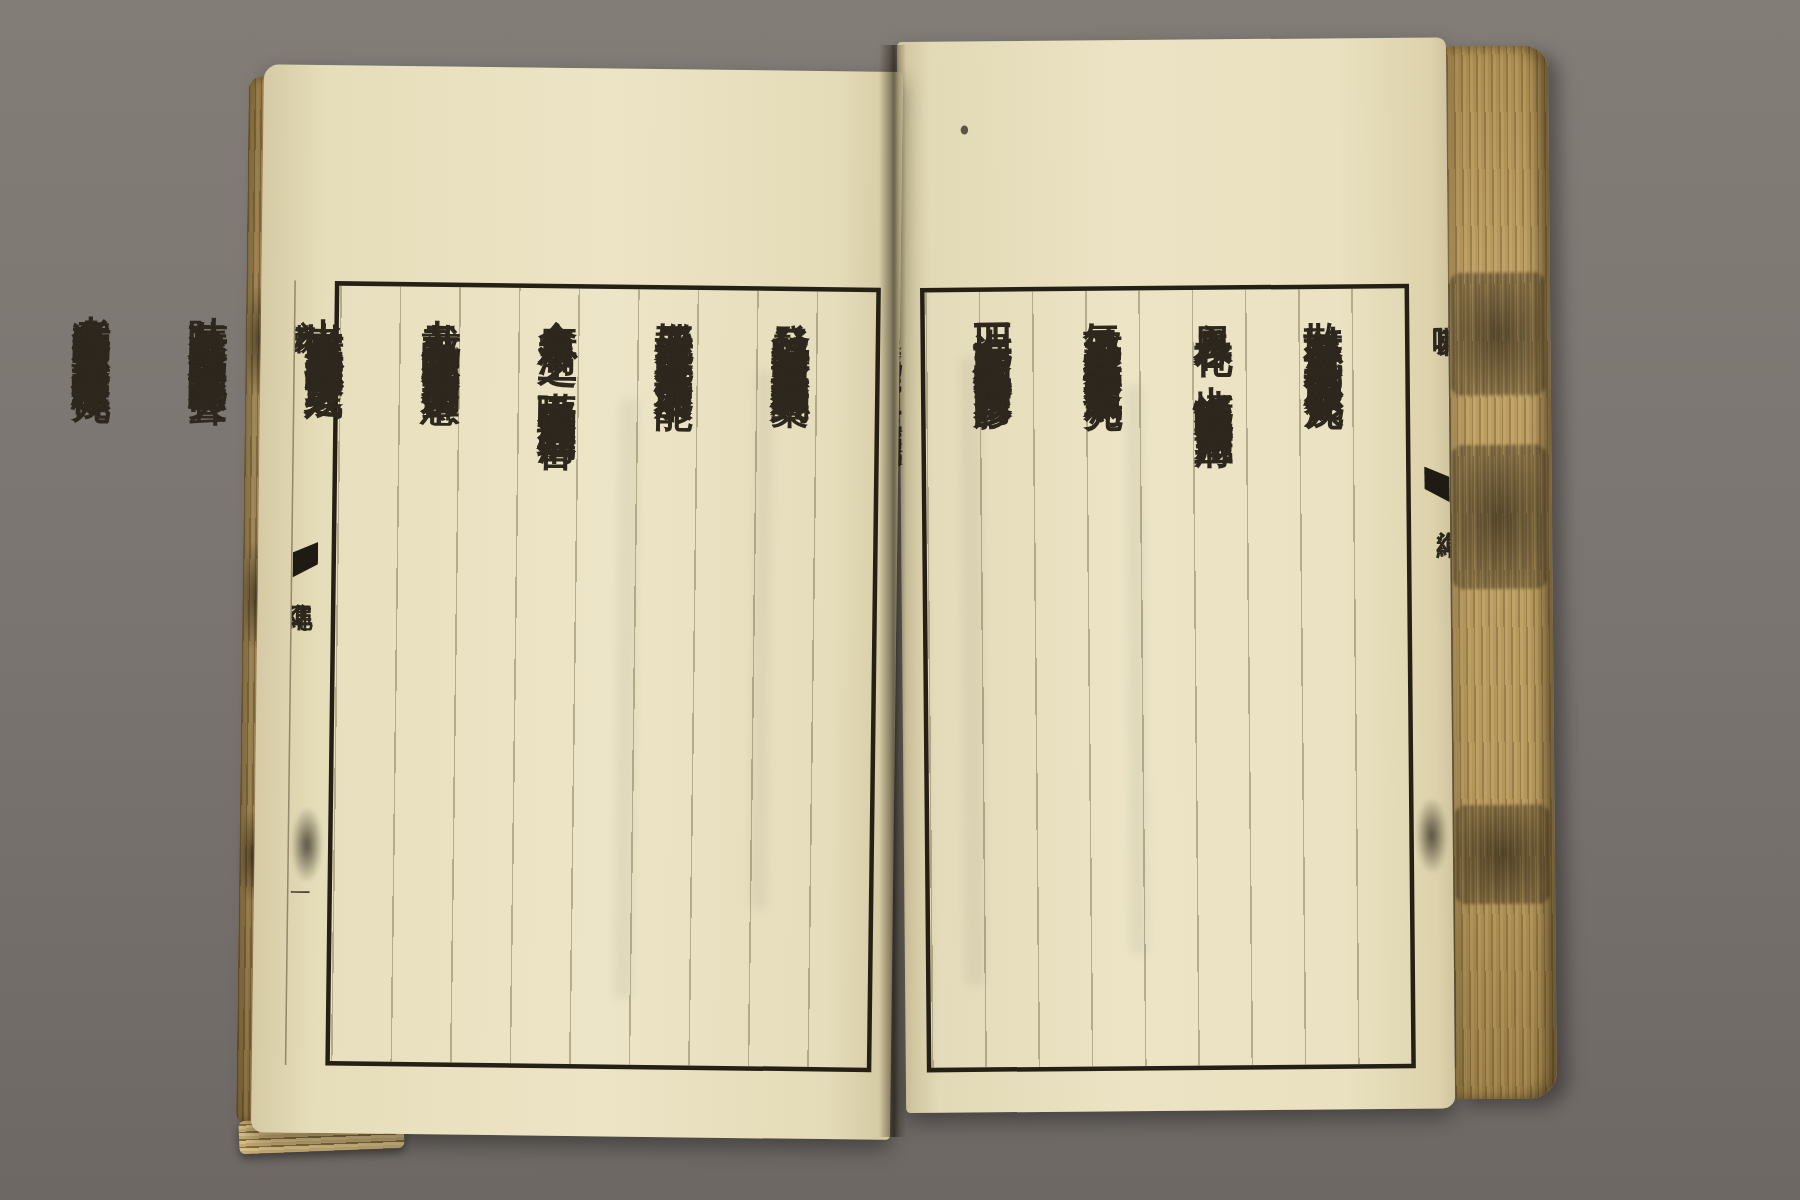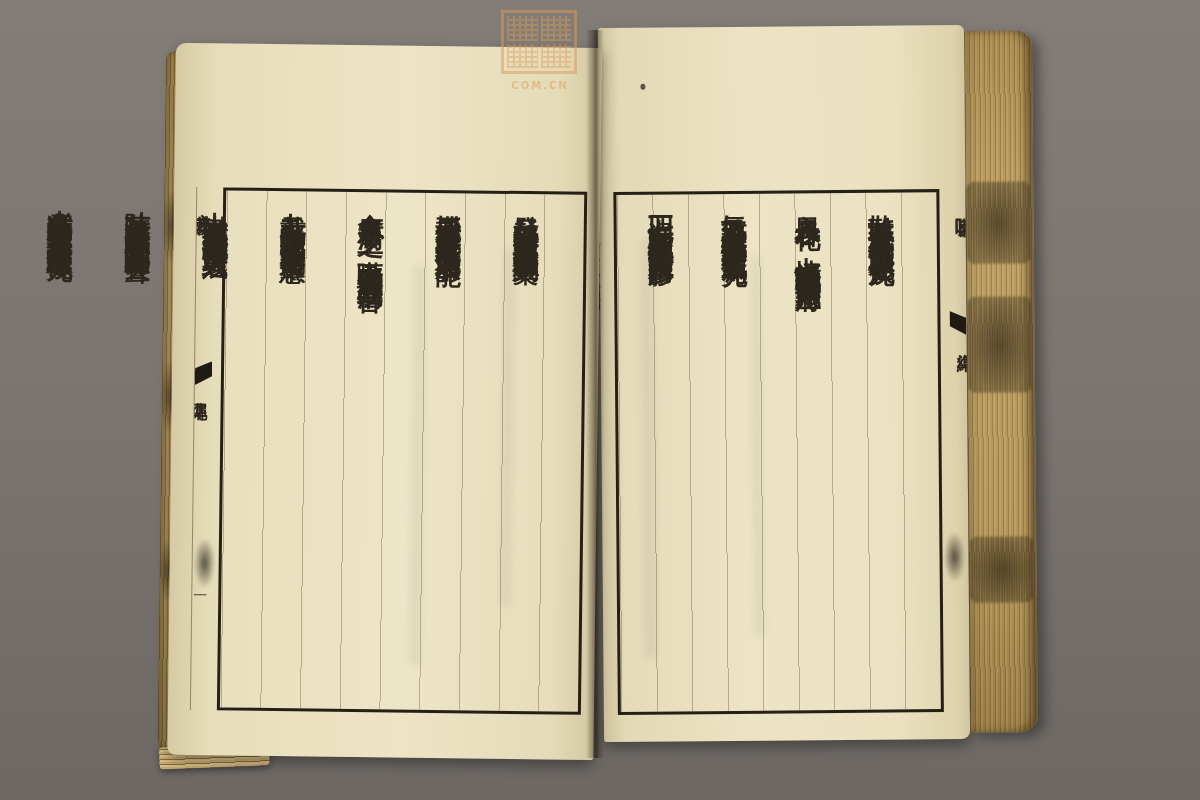--- a/index.html
+++ b/index.html
@@ -163,23 +163,14 @@
         <div class="fishtail"></div>
         <div class="v-label btitle">準繩二</div>
         <div class="strip-smudge"></div>
         <div class="page-mark">一</div>
       </div>
     </div>
   </div>
 
   <div class="fold"></div>
 
-  <div class="watermark">
-    <div class="wm-seal">
-      <div class="wm-cell"></div>
-      <div class="wm-cell"></div>
-      <div class="wm-cell"></div>
-      <div class="wm-cell"></div>
-    </div>
-    <div class="wm-text">COM.CN</div>
-  </div>
 
 </div>
 
 </body></html>

